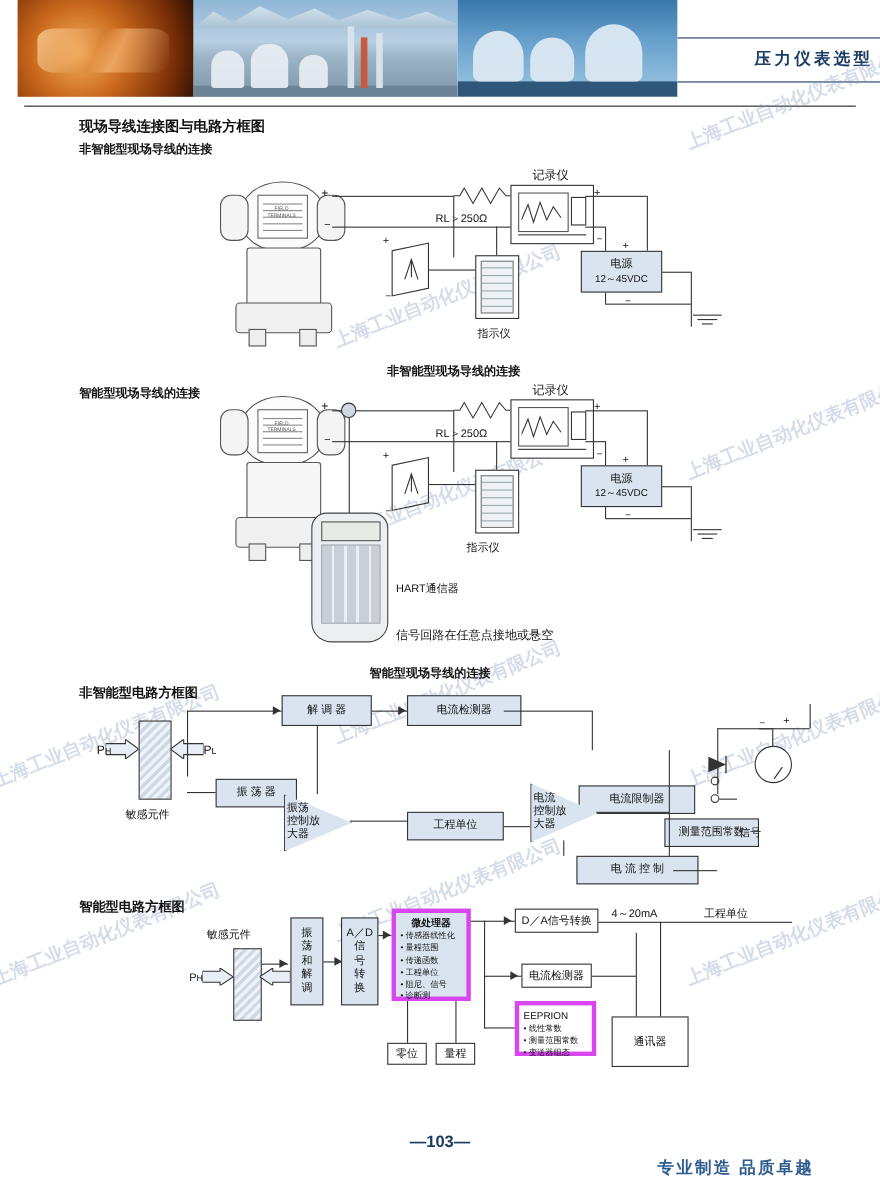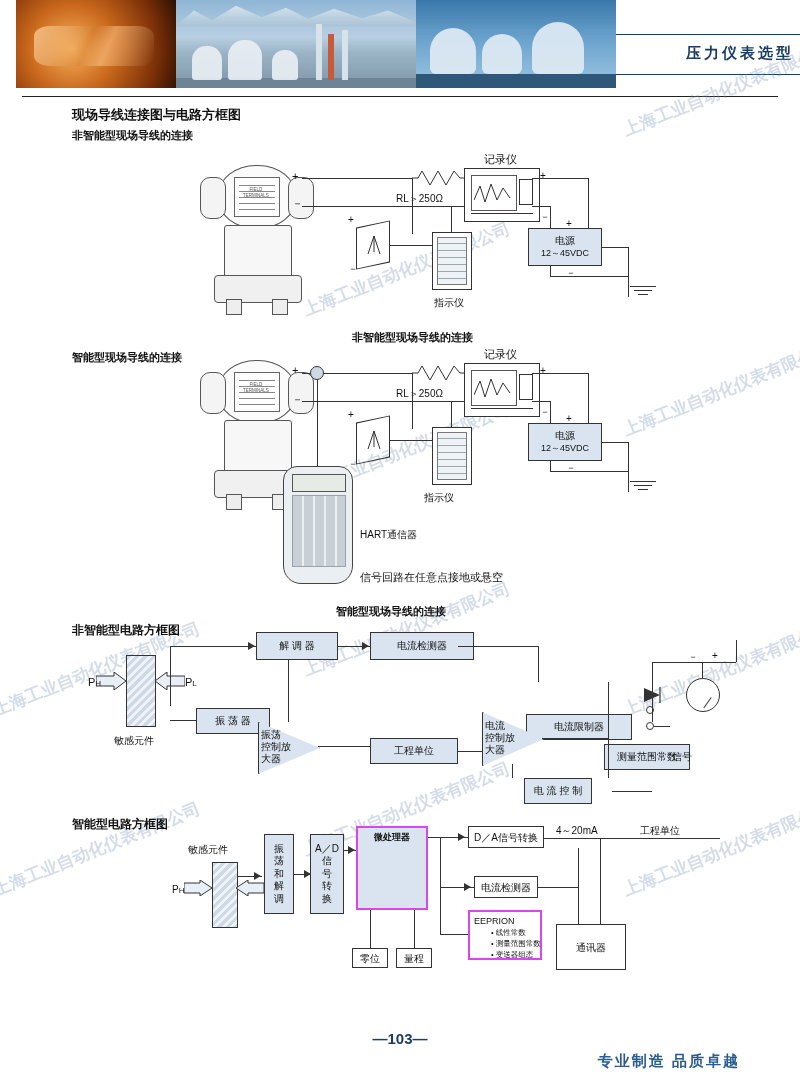--- a/index.html
+++ b/index.html
@@ -57,21 +57,21 @@
       transform:rotate(-22deg);transform-origin:left top;pointer-events:none;}
 
   
   .hl{position:absolute;height:1px;background:#333;}
   .vl{position:absolute;width:1px;background:#333;}
   .box{position:absolute;border:1px solid #333;box-sizing:border-box;}
   .fbox{position:absolute;border:1px solid #333;box-sizing:border-box;background:#d9e4f0;
         display:flex;align-items:center;justify-content:center;text-align:center;font-size:10px;line-height:1.25;}
   .wbox{position:absolute;border:1px solid #333;box-sizing:border-box;background:#fff;
         display:flex;align-items:center;justify-content:center;text-align:center;font-size:10px;line-height:1.3;}
-  .lbox{position:absolute;border:2px solid #d946ef;box-sizing:border-box;background:#fff;
+  .lbox{position:absolute;border:4px solid #d946ef;box-sizing:border-box;background:#fff;
         font-size:8px;line-height:1.45;padding:3px 4px;}
 
   
   .xmtr{position:absolute;}
   .xmtr .head{position:absolute;left:18px;top:0;width:76px;height:62px;border:1px solid #555;border-radius:38px/30px;background:#fbfbfb;}
   .xmtr .cap{position:absolute;left:0;top:12px;width:24px;height:40px;border:1px solid #555;border-radius:10px;background:#f4f4f4;}
   .xmtr .cap2{position:absolute;left:88px;top:12px;width:24px;height:40px;border:1px solid #555;border-radius:10px;background:#f4f4f4;}
   .xmtr .term{position:absolute;left:34px;top:12px;width:44px;height:38px;border:1px solid #666;background:#fff;}
   .xmtr .term i{position:absolute;left:4px;width:36px;height:1px;background:#888;}
   .xmtr .body{position:absolute;left:24px;top:60px;width:66px;height:52px;border:1px solid #555;background:#f7f7f7;border-radius:3px;}
@@ -375,21 +375,21 @@
   <div class="t s11" style="left:88px;top:676px;">P<span style="font-size:8px">H</span></div>
   <div class="t s11" style="left:185px;top:676px;">P<span style="font-size:8px">L</span></div>
   <div class="t s10" style="left:114px;top:734px;">敏感元件</div>
 
   <div class="fbox" style="left:256px;top:632px;width:82px;height:28px;">解 调 器</div>
   <div class="fbox" style="left:370px;top:632px;width:104px;height:28px;">电流检测器</div>
   <div class="fbox" style="left:196px;top:708px;width:74px;height:26px;">振 荡 器</div>
   <div class="fbox" style="left:370px;top:738px;width:88px;height:26px;">工程单位</div>
   <div class="fbox" style="left:526px;top:682px;width:106px;height:26px;margin-top:32px;">电流限制器</div>
   <div class="fbox" style="left:604px;top:744px;width:86px;height:26px;">测量范围常数</div>
-  <div class="fbox" style="left:524px;top:778px;width:68px;height:26px;">电 流 控 制</div>
+  <div class="fbox" style="left:524px;top:778px;width:111px;height:26px;">电 流 控 制</div>
 
   <div class="amp" style="left:258px;top:722px;width:60px;height:50px;">
     <div class="sh"></div>
     <div class="lb" style="white-space:pre;">振荡
 控制放
 大器</div>
   </div>
   <div class="amp" style="left:482px;top:712px;width:60px;height:52px;">
     <div class="sh"></div>
     <div class="lb" style="white-space:pre;">电流
@@ -462,34 +462,40 @@
   <div class="fbox" style="left:310px;top:834px;width:34px;height:80px;white-space:pre;">A／D
 信
 号
 转
 换</div>
   <div class="hl" style="left:344px;top:850px;width:12px;"></div>
   <div class="tri-r" style="left:348px;top:846px;"></div>
 
   <div class="lbox" style="left:356px;top:826px;width:72px;height:84px;background:#d9e4f0;">
     <div class="s9 b" style="text-align:center;">微处理器</div>
+    <div style="white-space:pre;font-size:7.5px;">• 传感器线性化
+• 量程范围
+• 传递函数
+• 工程单位
+• 阻尼、信号
+• 诊断测</div>
   </div>
 
   <div class="wbox" style="left:468px;top:826px;width:76px;height:22px;">D／A信号转换</div>
   <div class="wbox" style="left:474px;top:876px;width:64px;height:22px;">电流检测器</div>
 
   <div class="hl" style="left:428px;top:837px;width:40px;"></div>
   <div class="tri-r" style="left:458px;top:833px;"></div>
   <div class="vl" style="left:440px;top:837px;height:50px;"></div>
   <div class="hl" style="left:440px;top:887px;width:34px;"></div>
   <div class="tri-r" style="left:464px;top:883px;"></div>
 
   <div class="lbox" style="left:468px;top:910px;width:74px;height:50px;">
     <div class="s9">EEPRION</div>
-    <div style="white-space:pre;font-size:7.5px;margin-left:17px;">• 线性常数
+    <div style="white-space:pre;font-size:7.5px;">• 线性常数
 • 测量范围常数
 • 变送器组态</div>
   </div>
   <div class="vl" style="left:440px;top:887px;height:48px;"></div>
   <div class="hl" style="left:440px;top:934px;width:28px;"></div>
 
   <div class="wbox" style="left:352px;top:948px;width:36px;height:20px;">零位</div>
   <div class="wbox" style="left:396px;top:948px;width:36px;height:20px;">量程</div>
   <div class="vl" style="left:370px;top:910px;height:38px;"></div>
   <div class="vl" style="left:414px;top:910px;height:38px;"></div>

